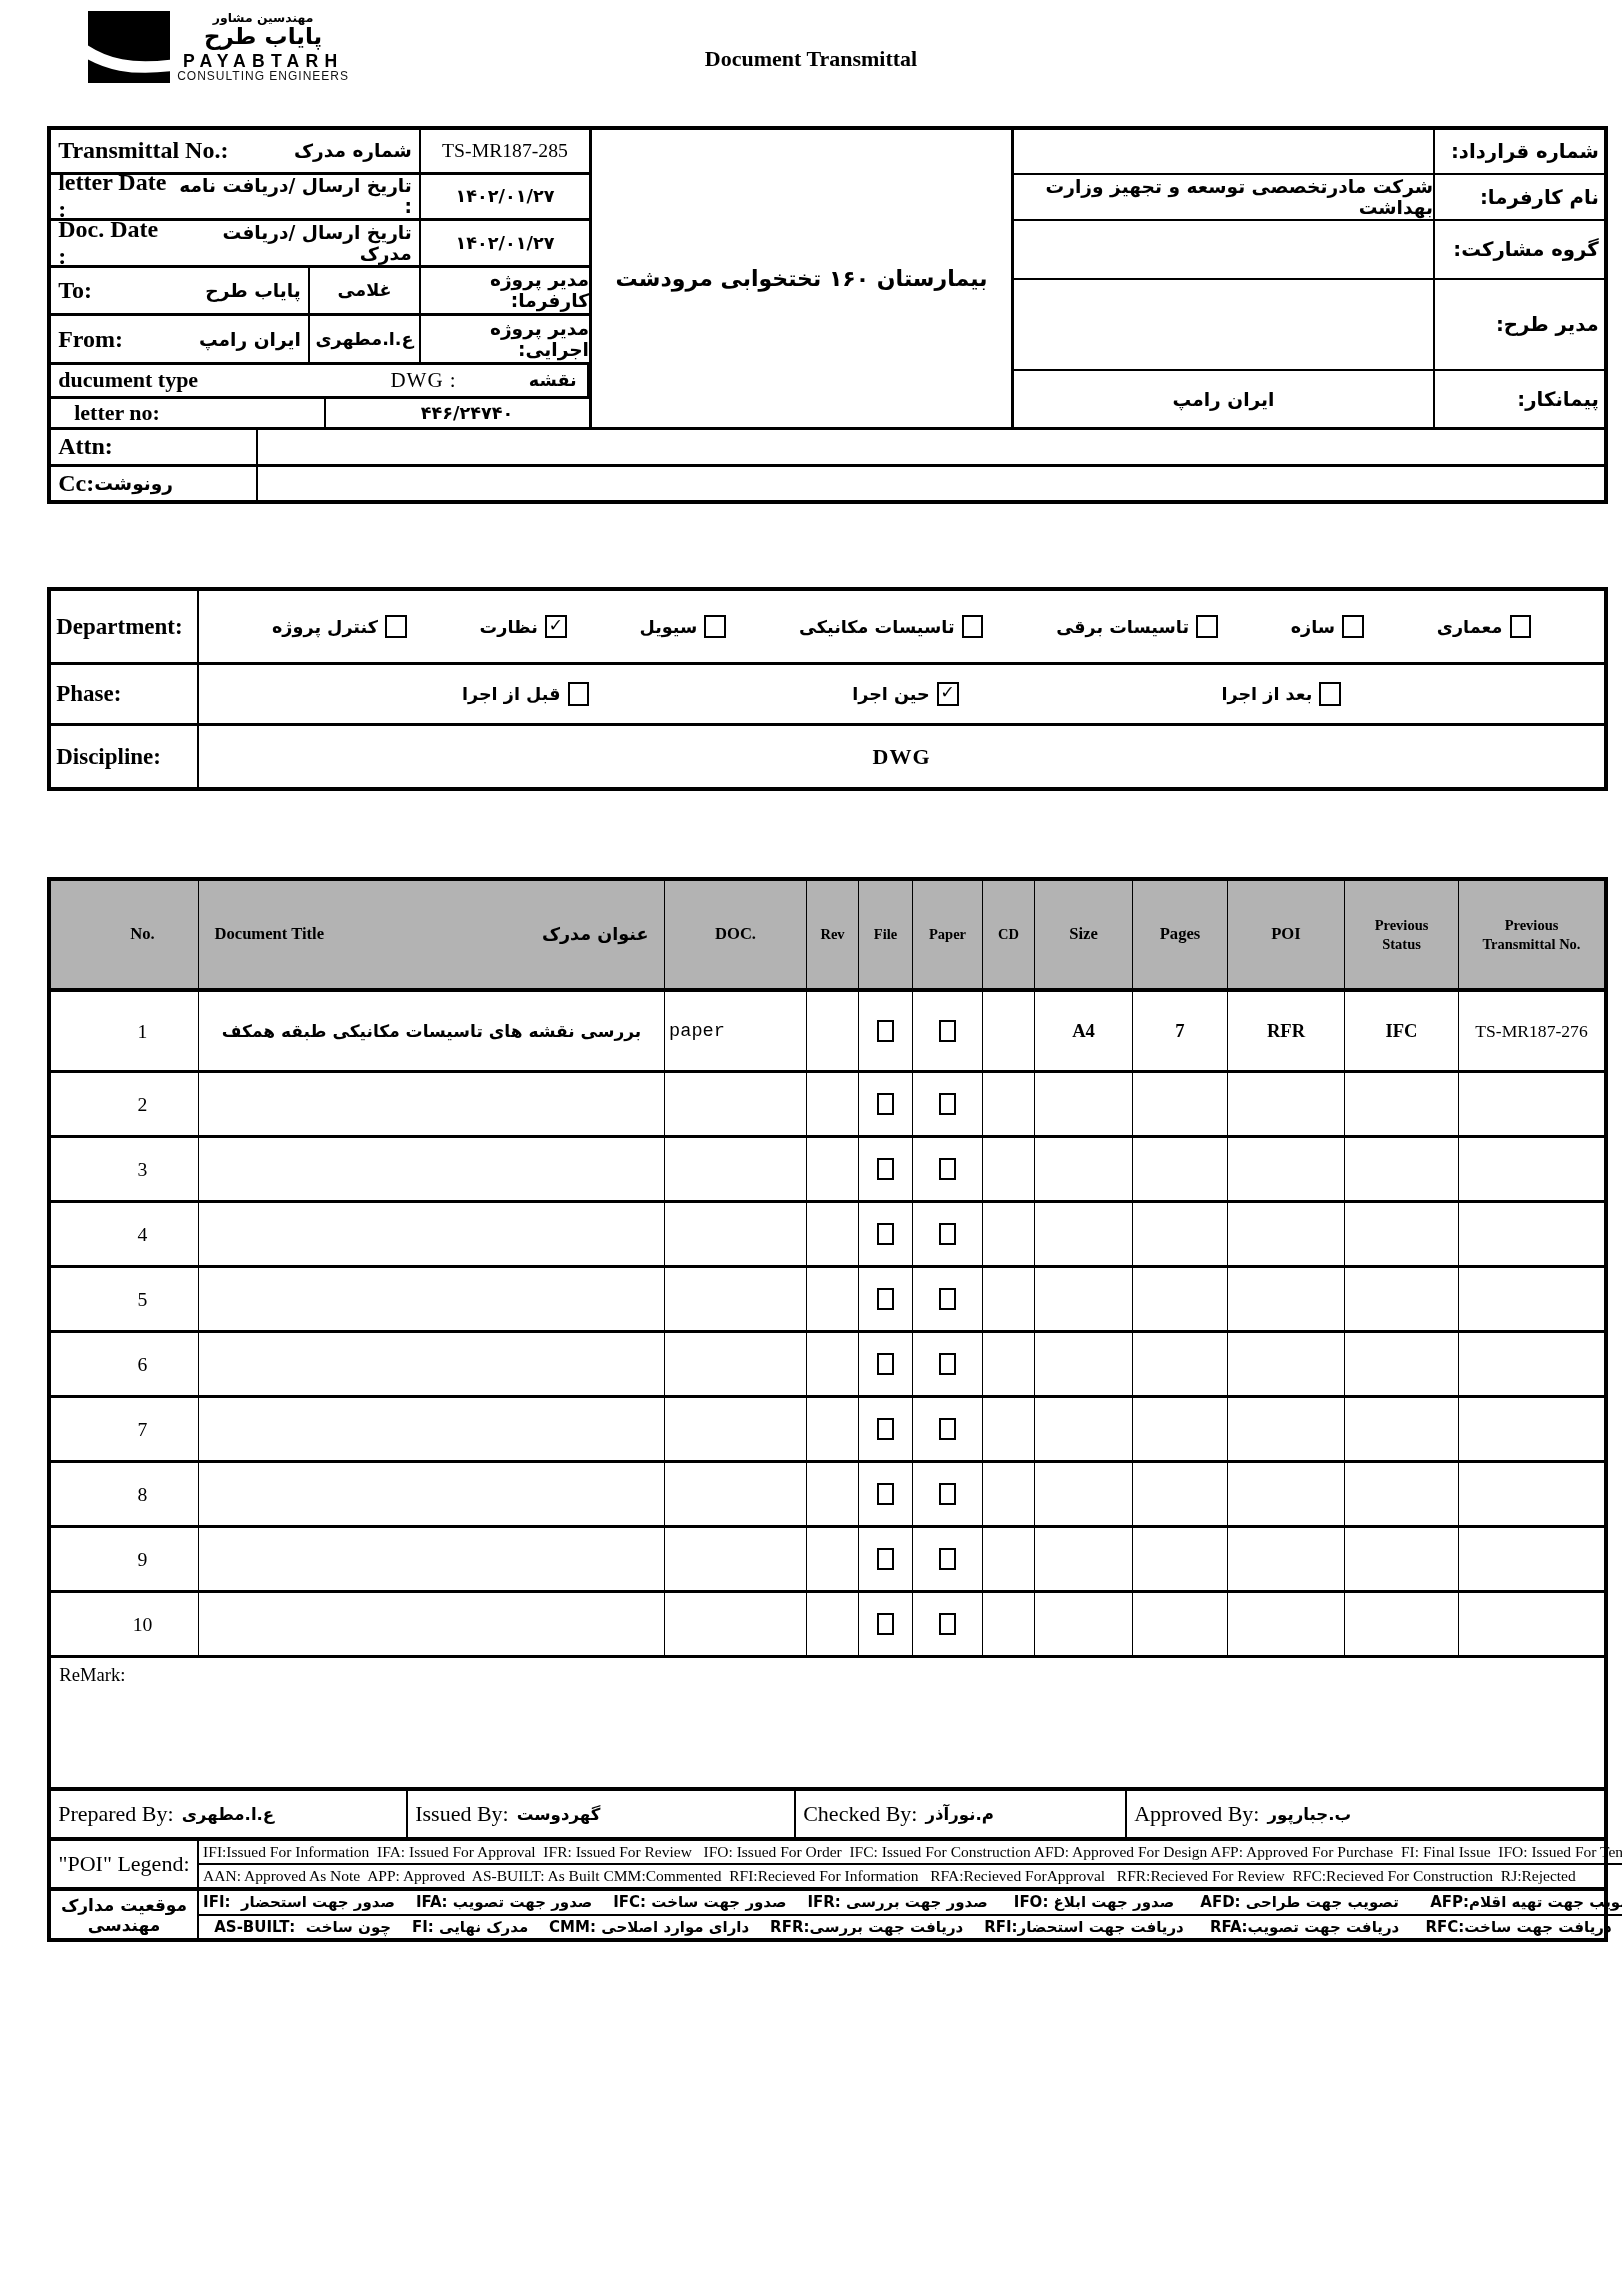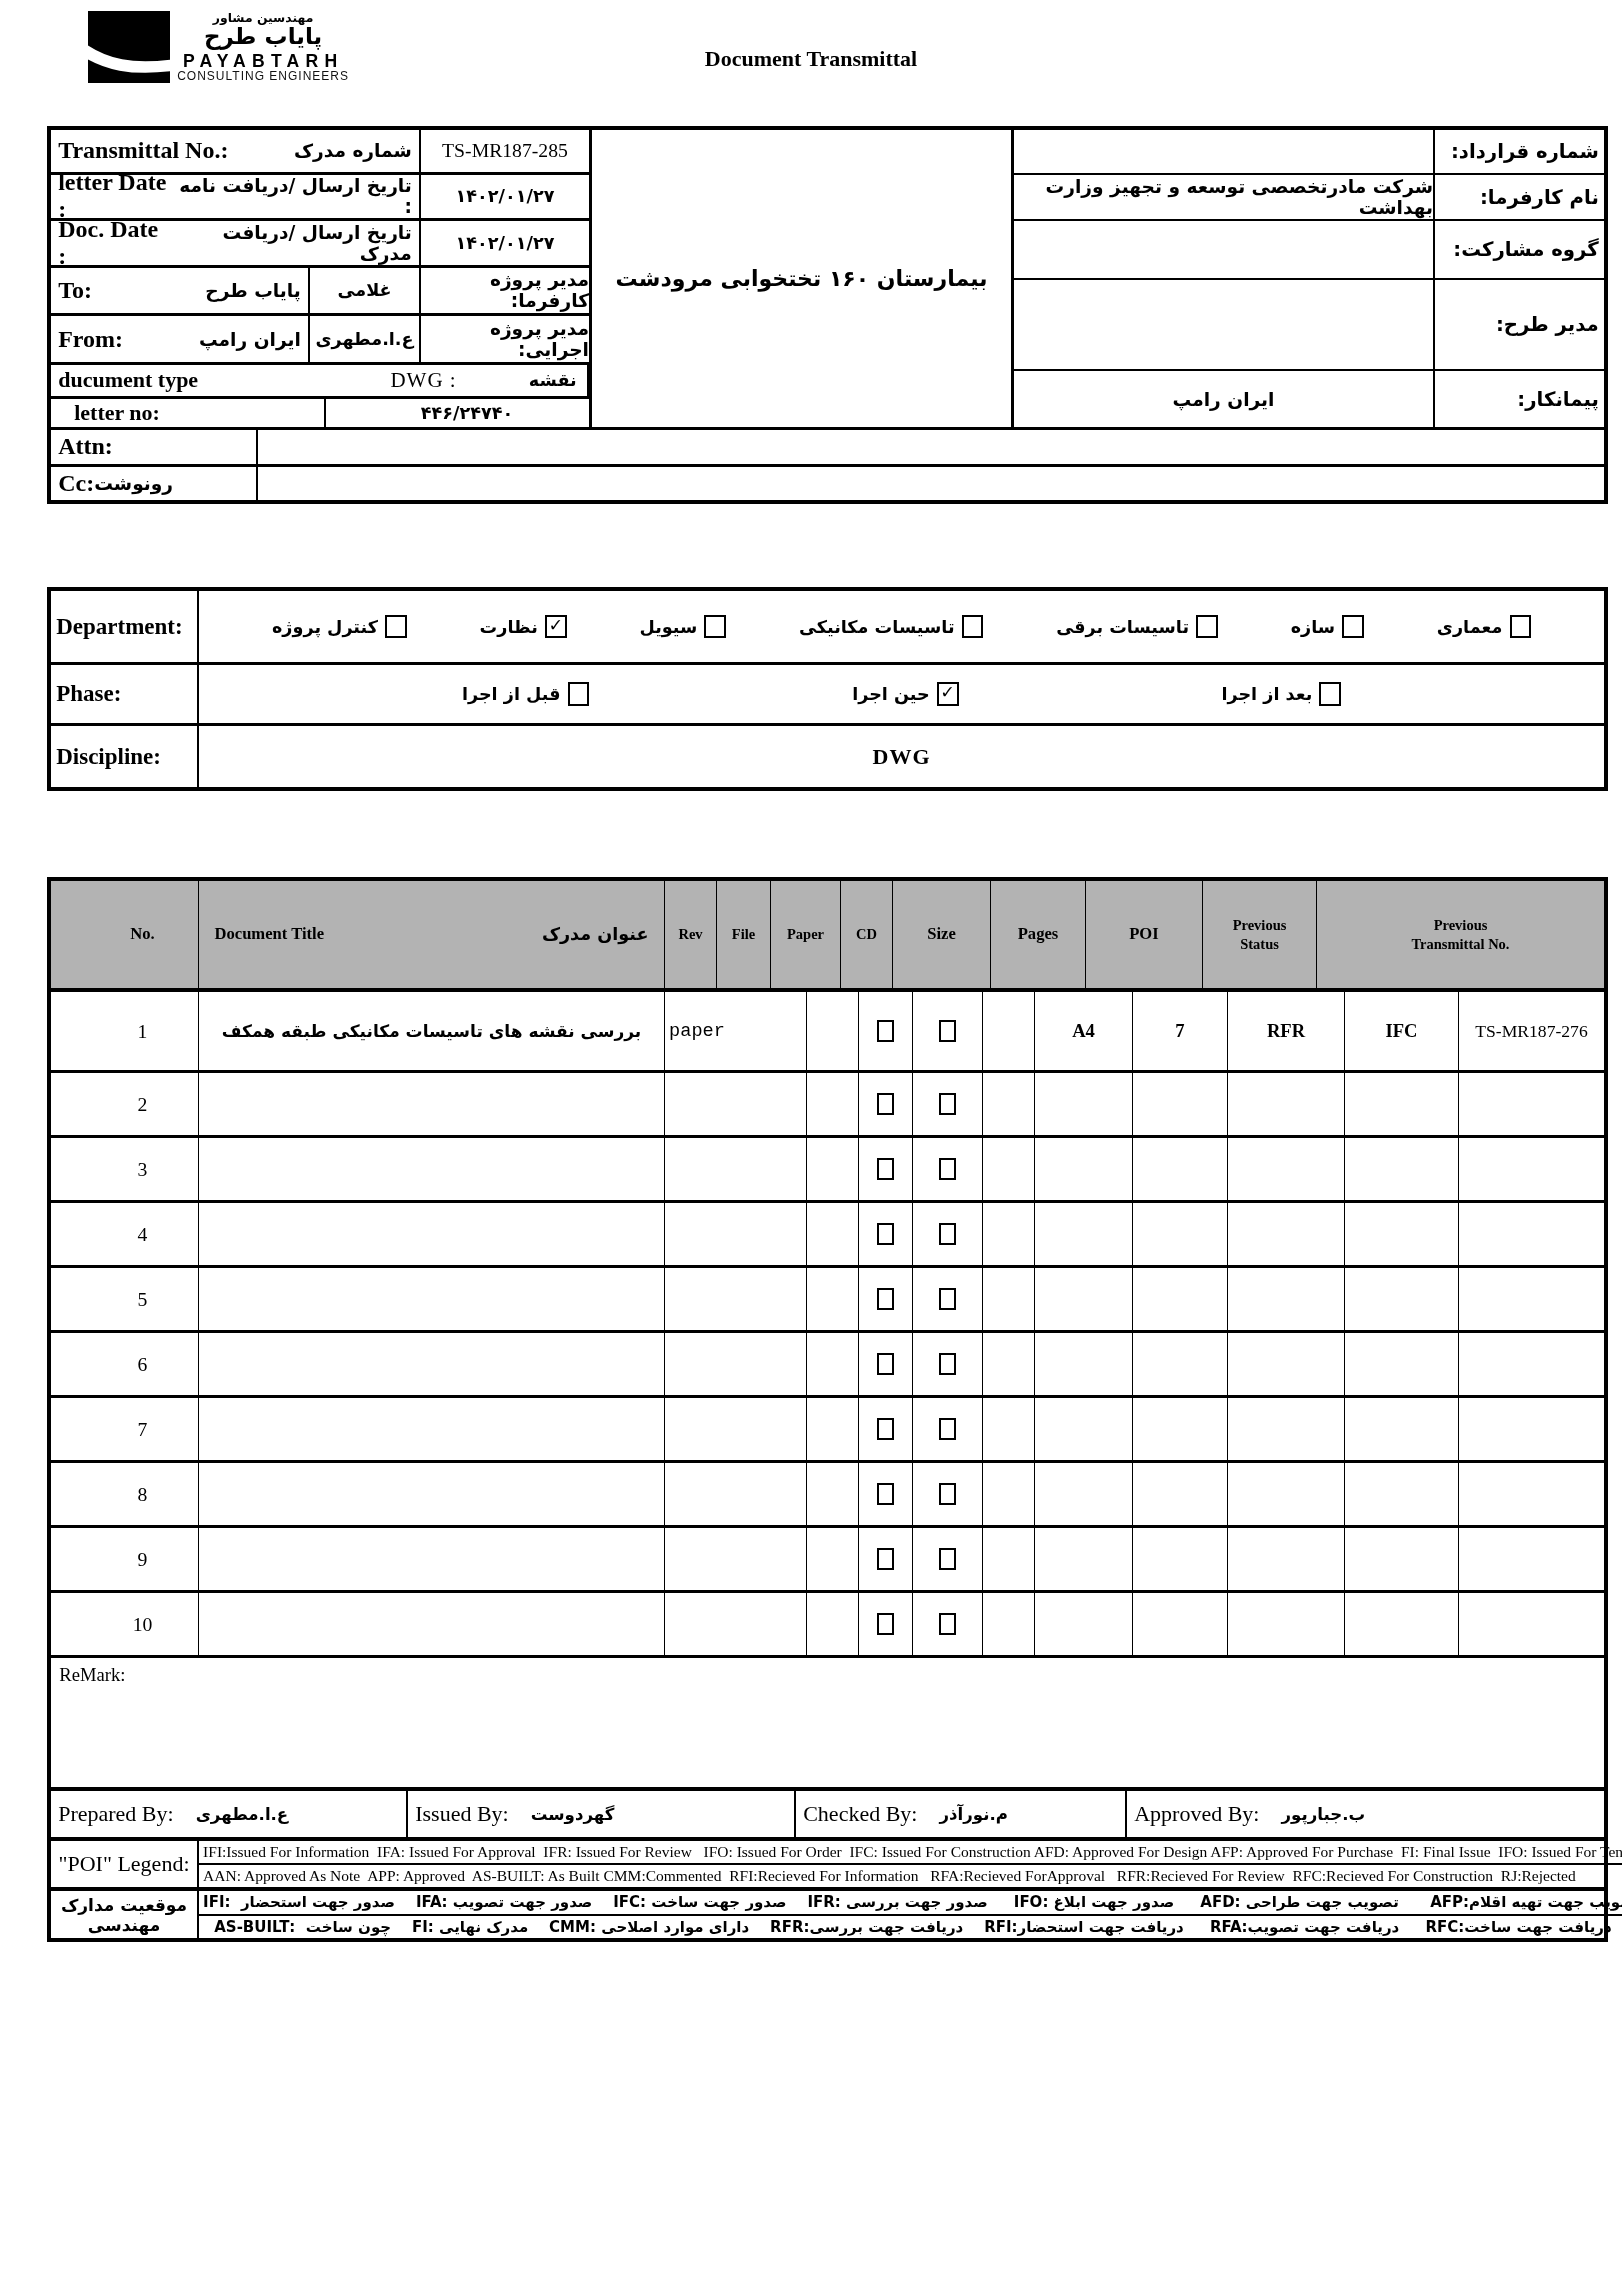--- a/index.html
+++ b/index.html
@@ -94,21 +94,21 @@
   .th .c-pstat,.th .c-ptr{font-size:14.5px;}
   .tr .c-title{direction:rtl;font-family:"DejaVu Sans",sans-serif;font-weight:bold;font-size:17px;}
   .tr .c-doc{justify-content:flex-start;padding-left:4.1px;font-family:"Liberation Mono",monospace;font-size:18.6px;}
   .tr .c-size,.tr .c-pages,.tr .c-poi,.tr .c-pstat{font-weight:bold;}
   .tr .c-ptr{font-size:17.6px;}
   .tr .c-no{font-size:19.7px;}
 
   
   .remark{height:133px;border-bottom:4.1px solid #000;box-sizing:border-box;padding:6.2px 8.3px;font-size:18.6px;}
   .sigs{display:flex;height:50px;border-bottom:4.1px solid #000;box-sizing:border-box;}
-  .sig{display:flex;align-items:center;gap:22px;padding:0 7.2px;border-right:2.6px solid #000;box-sizing:border-box;}
+  .sig{display:flex;align-items:center;gap:8px;padding:0 7.2px;border-right:2.6px solid #000;box-sizing:border-box;}
   .sig:last-child{border-right:none;}
   .sig .s-en{font-size:22px;}
   .sig .s-fa{font-family:"DejaVu Sans",sans-serif;font-weight:bold;font-size:16.6px;direction:rtl;}
   .w-s1{width:357px;flex:none;}
   .w-s2{width:388px;flex:none;}
   .w-s3{width:331px;flex:none;}
   .w-s4{flex:1;}
 
   
   .lg-group{display:flex;border-bottom:4.1px solid #000;}
@@ -298,20 +298,21 @@
     </div>
   </div>
 
   <div class="main">
     <div class="th">
       <div class="cell c-no">No.</div>
       <div class="cell c-title">
         <span>Document Title</span>
         <span class="fa" style="font-weight:bold;direction:rtl;">عنوان مدرک</span>
       </div>
+      <div class="cell c-doc">DOC.</div>
       <div class="cell c-rev">Rev</div>
       <div class="cell c-file">File</div>
       <div class="cell c-paper">Paper</div>
       <div class="cell c-cd">CD</div>
       <div class="cell c-size">Size</div>
       <div class="cell c-pages">Pages</div>
       <div class="cell c-poi">POI</div>
       <div class="cell c-pstat">
         <span>Previous</span>
           <span>Status</span>

